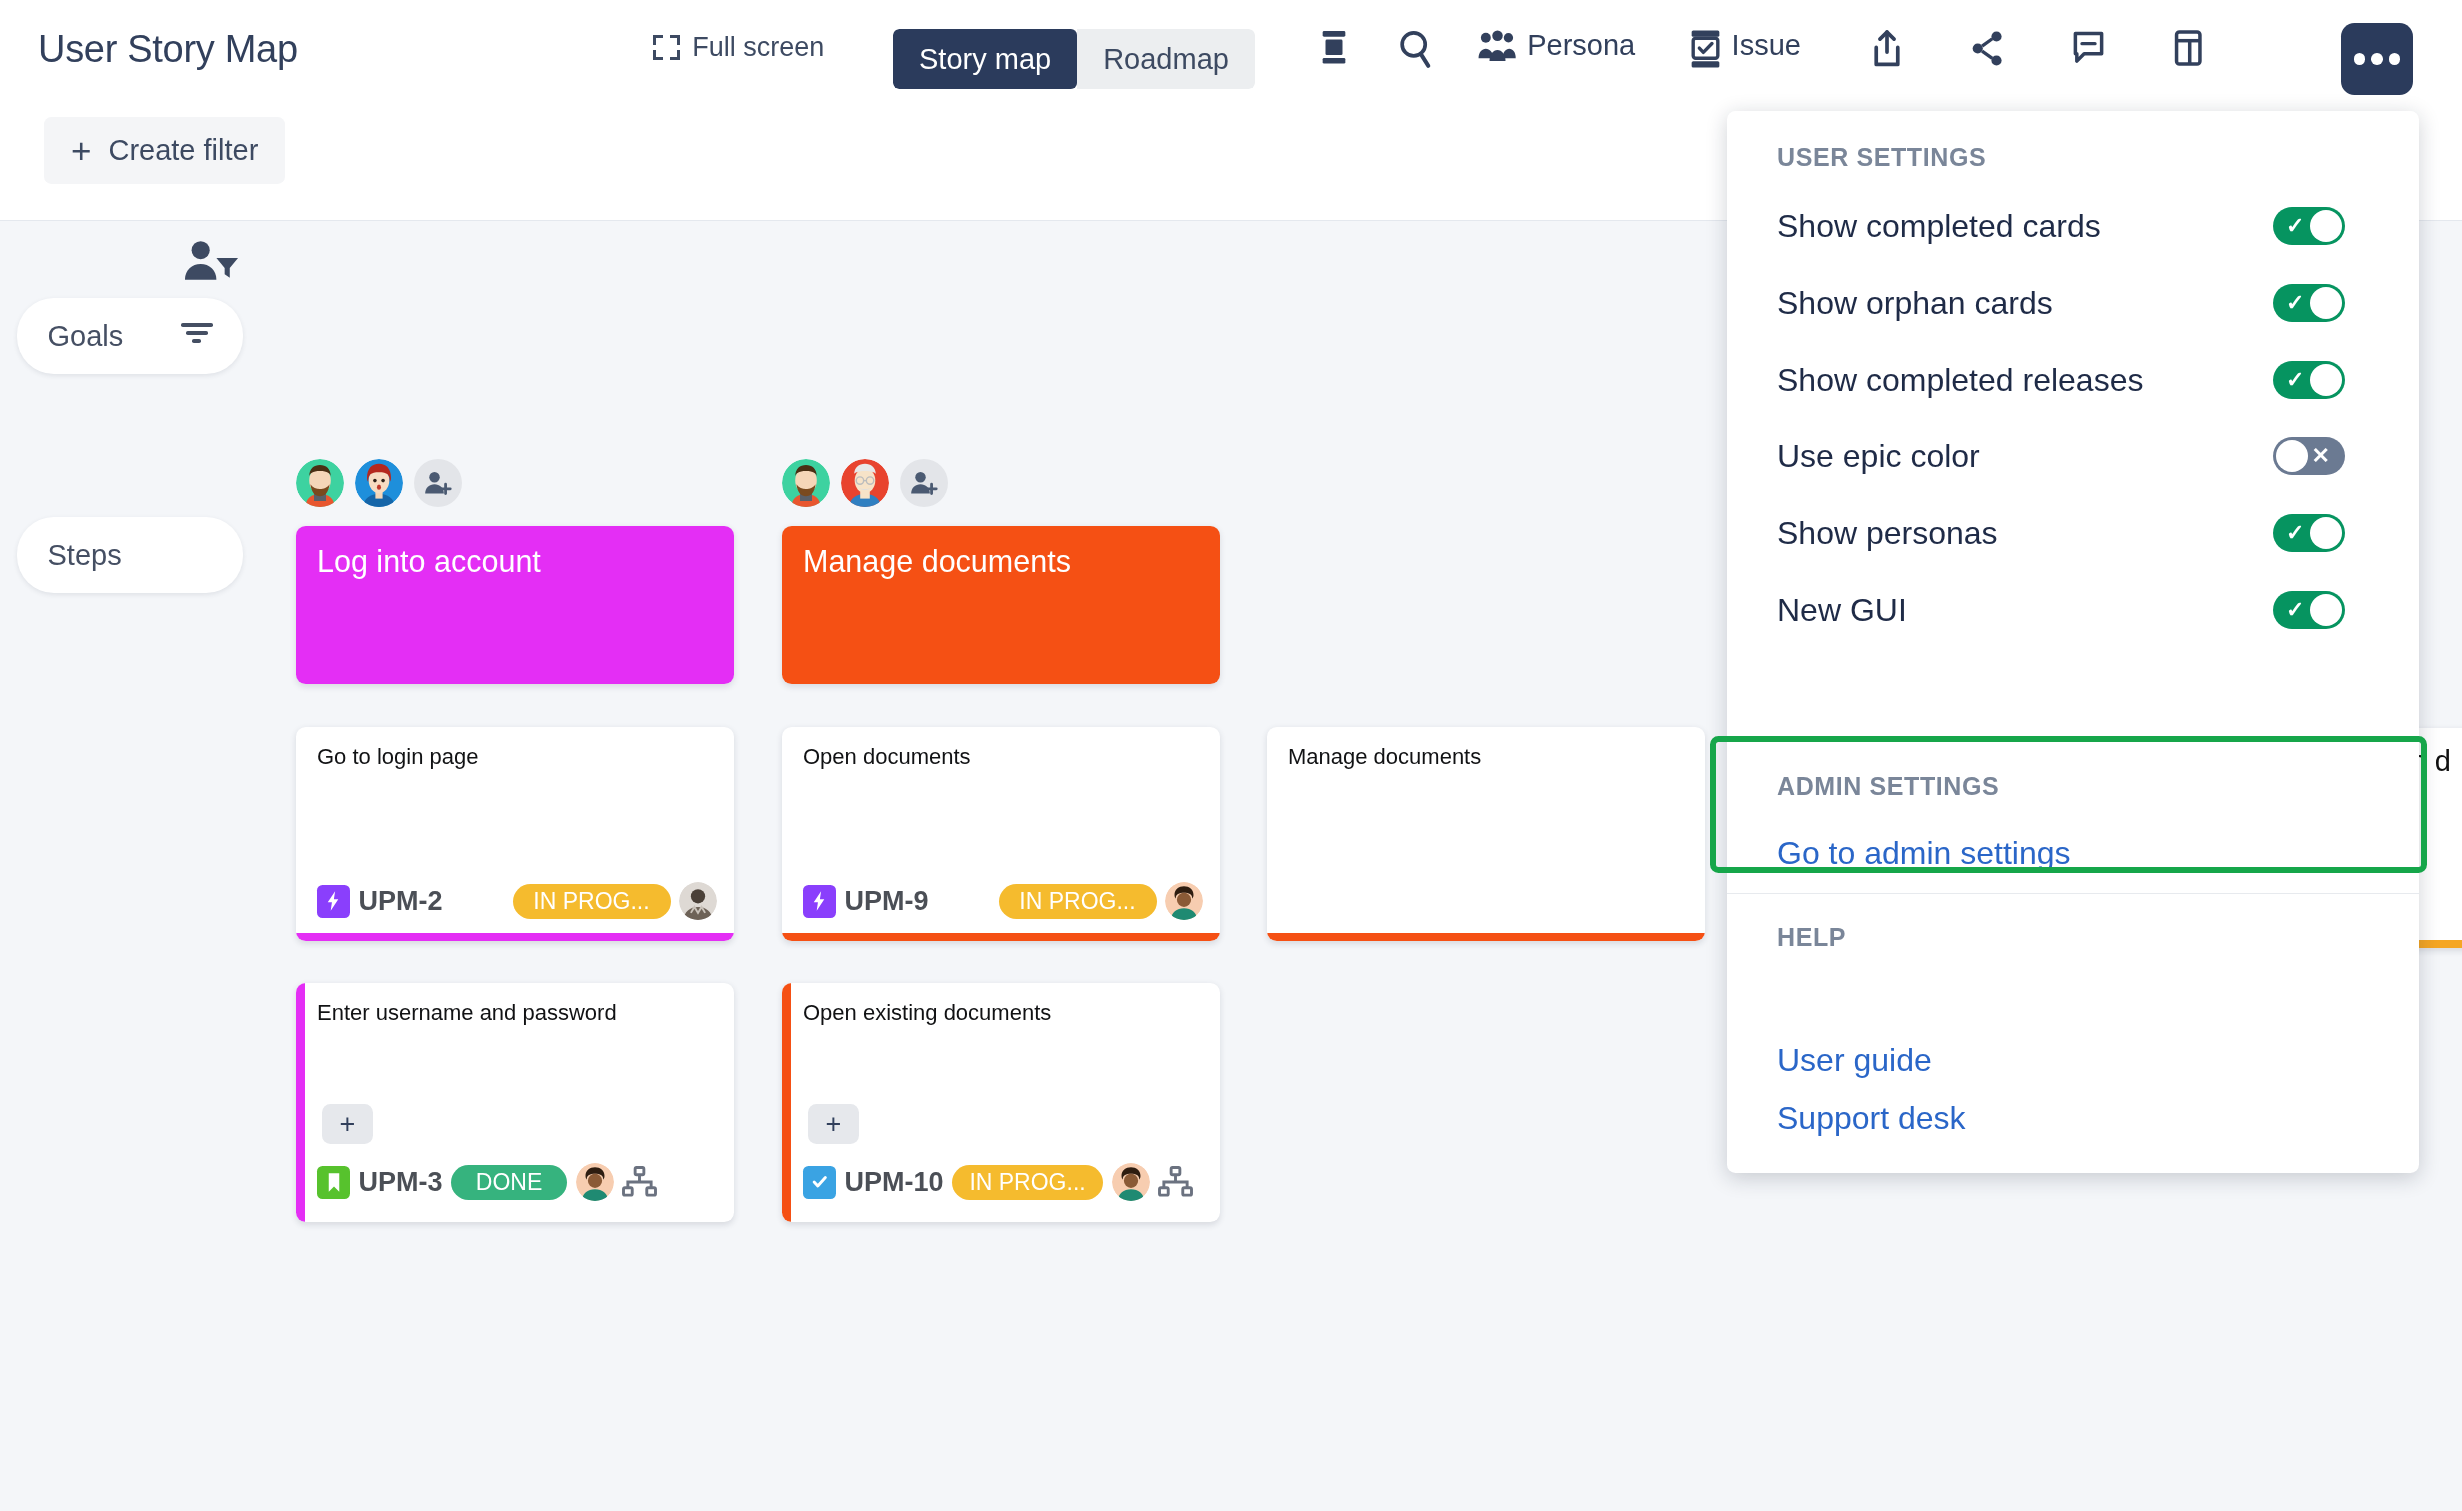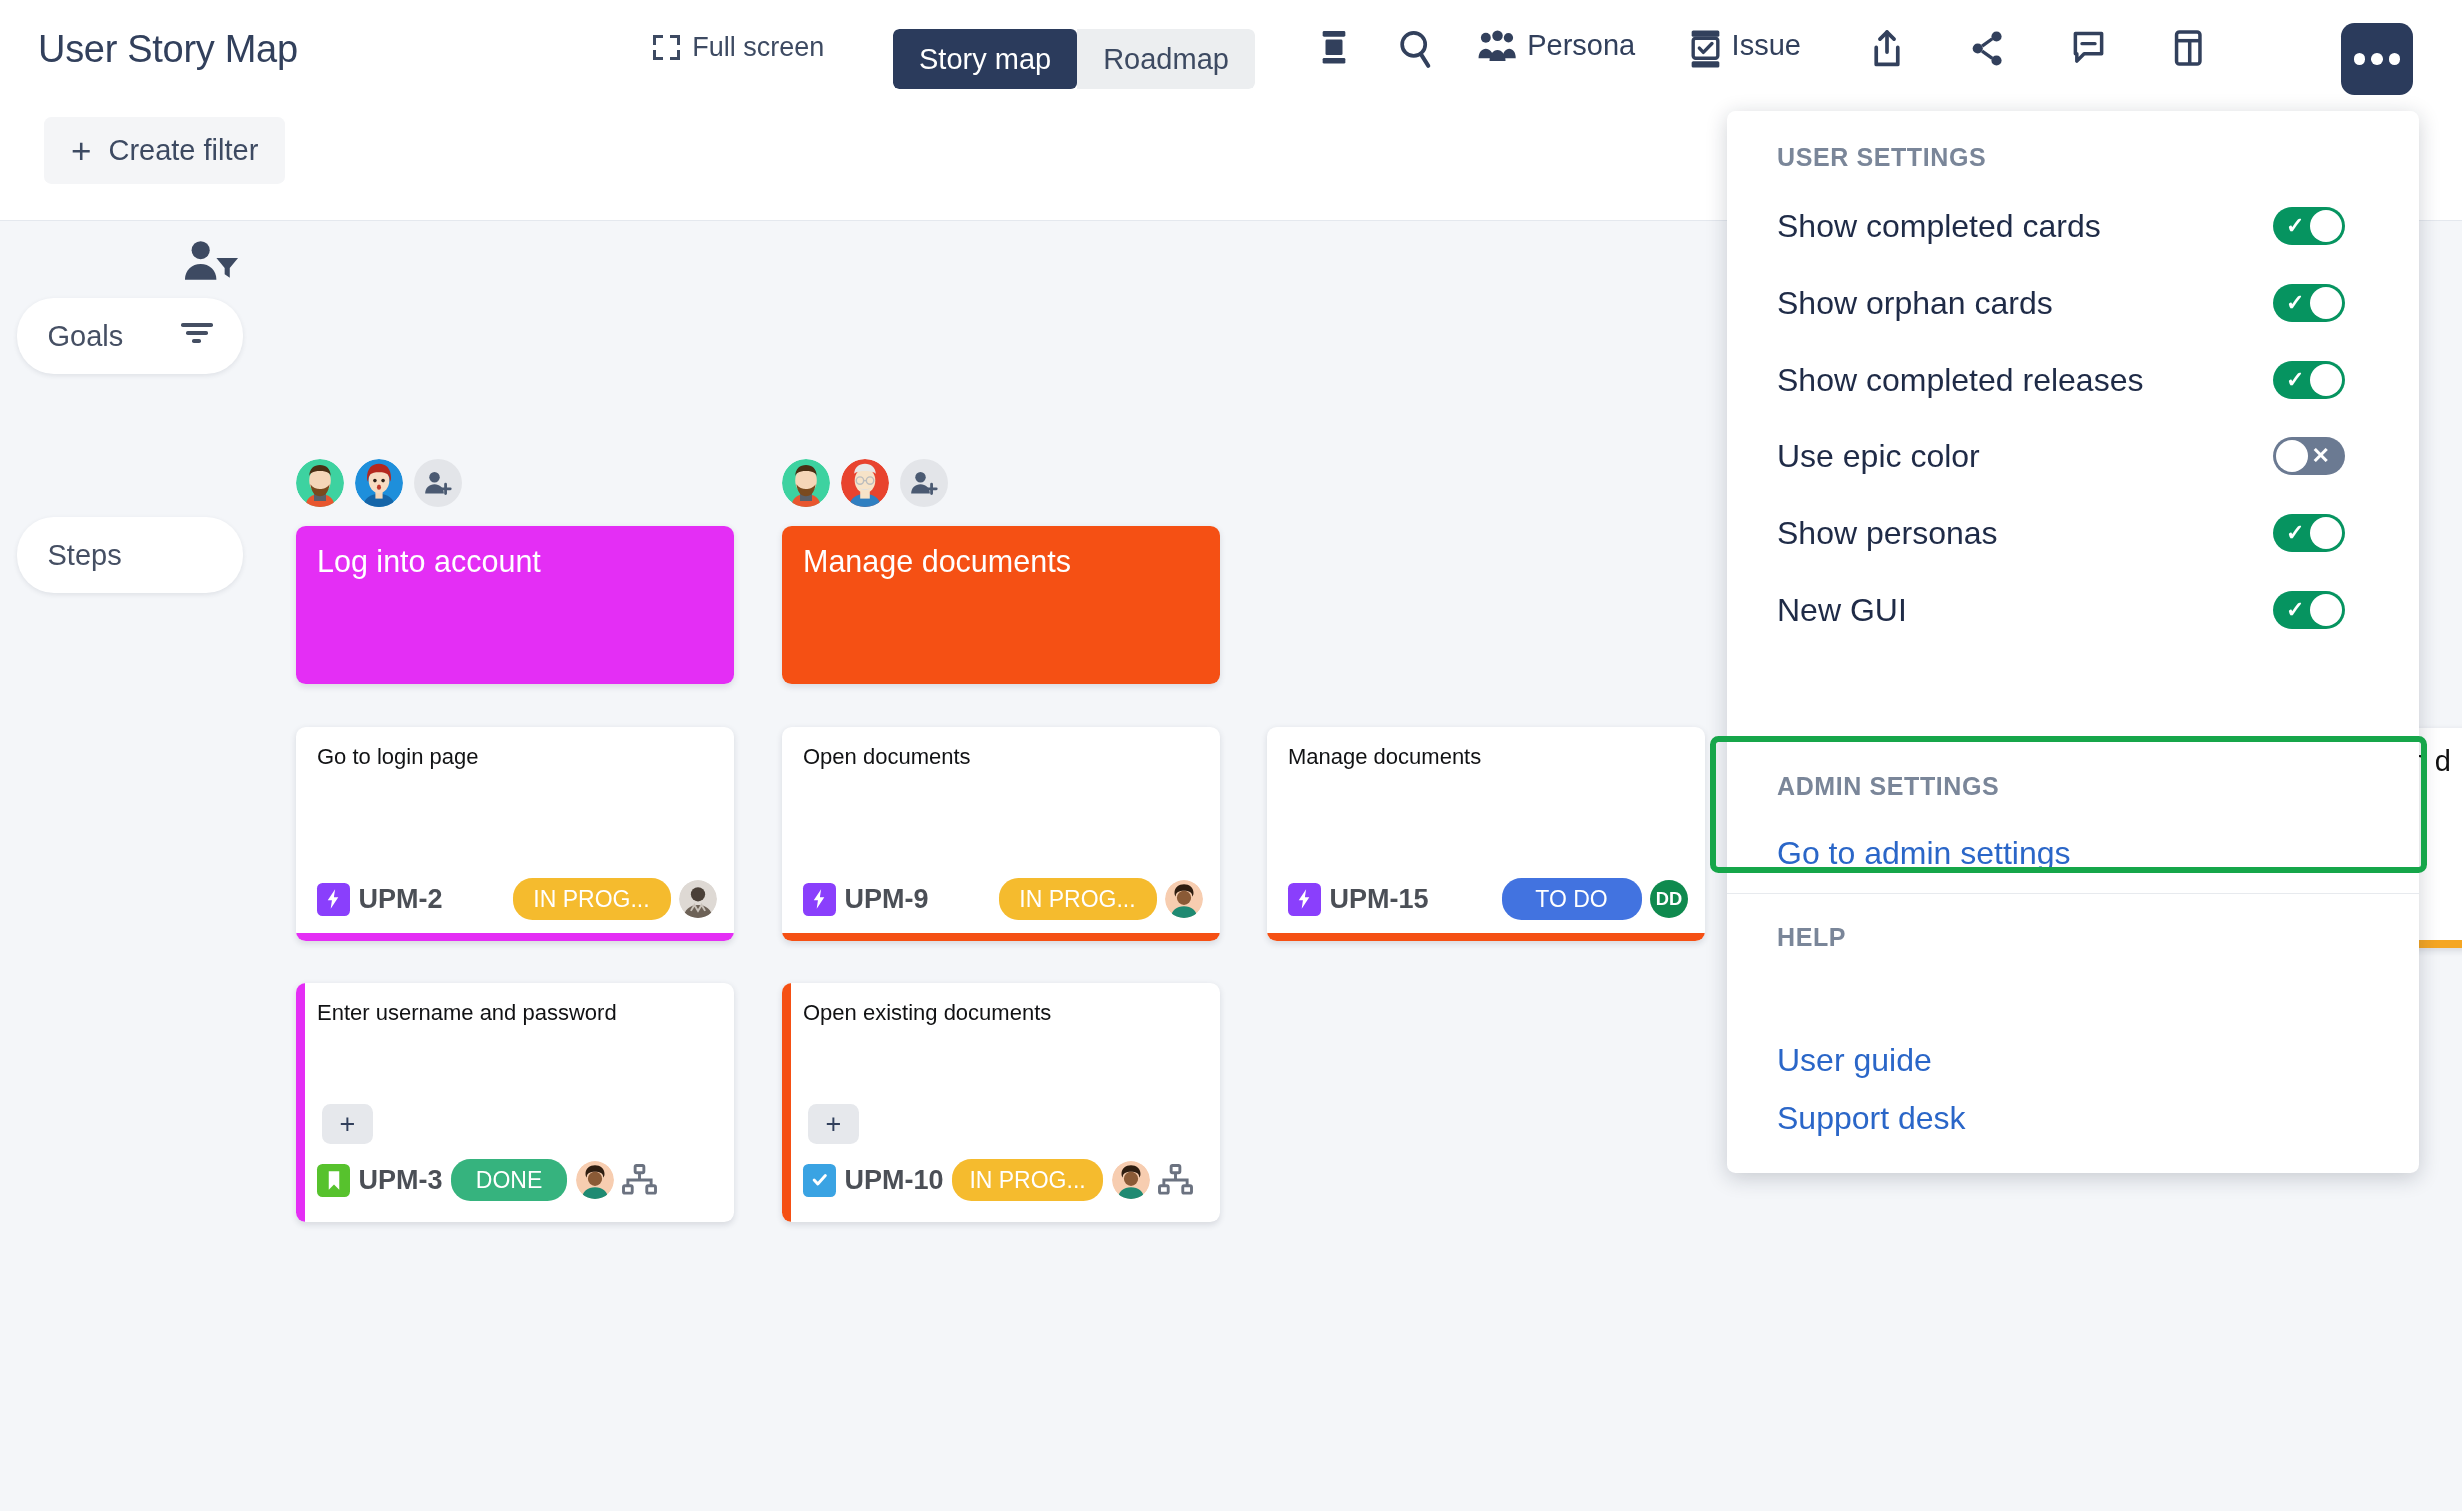--- a/index.html
+++ b/index.html
@@ -118,21 +118,21 @@
                 font-size: 22px; color: #111214; line-height: 1.15; }
   .card-bottombar { position: absolute; left:0; right:0; bottom:0; height: 8.5px; }
   .card-leftbar { position: absolute; left:0; top:0; bottom:0; width: 8.5px; }
   .card-footer {
     position: absolute; left: 21px; right: 17px; bottom: 21px;
     display: flex; align-items: center; gap: 8.5px;
   }
   .type-icon { width: 33px; height: 33px; border-radius: 5.5px; display:flex; align-items:center; justify-content:center; flex: 0 0 auto;}
   .issue-key { font-size: 27px; font-weight: bold; color: #4b4f56; white-space: nowrap; }
   .status {
-    height: 42px; border-radius: 19.5px; padding: 0 17px;
+    height: 35px; border-radius: 19.5px; padding: 0 17px;
     display:flex; align-items:center; justify-content:center;
     font-size: 23px; color:#ffffff; white-space: nowrap; overflow:hidden;
   }
   .spacer { flex: 1 1 auto; }
   .assignee { width: 38px; height: 38px; border-radius: 50%; overflow:hidden; flex:0 0 auto; position:relative;}
   .assignee.initials { background: #0f8a4e; color:#fff; font-size: 18.3px; display:flex; align-items:center; justify-content:center; font-weight:bold;}
   .subtask-icon { width: 35px; height: 32px; flex:0 0 auto; }
   .addbtn {
     position: absolute; width: 51px; height: 40px; border-radius: 8.5px;
     background: #e6e8ec; display:flex; align-items:center; justify-content:center;
@@ -486,31 +486,20 @@
           <rect x="9" y="1" width="6" height="5" rx="1" fill="none" stroke="#6b7280" stroke-width="2"></rect>
           <rect x="1" y="15" width="6" height="5" rx="1" fill="none" stroke="#6b7280" stroke-width="2"></rect>
           <rect x="17" y="15" width="6" height="5" rx="1" fill="none" stroke="#6b7280" stroke-width="2"></rect>
           <path d="M12 6v5M4 15v-4h16v4" stroke="#6b7280" stroke-width="2" fill="none"></path>
         </svg>
       </div>
     </div>
 
     <div class="card" style="left:1267px; top:506px; width:438px; height:214px;">
       <div class="card-title">Manage documents</div>
-      <div class="card-footer">
-        <div class="type-icon" style="background:#8a3ffc;">
-          <svg width="18.3" height="22" viewBox="0 0 14 18">
-              <path d="M8.6 1 2.6 10h3.4L5 17l6.2-9.4H7.6z" fill="#fff"></path>
-            </svg>
-        </div>
-        <div class="issue-key">UPM-15</div>
-        <div class="spacer"></div>
-        <div class="status" style="background:#4273e0; width:140px;">TO DO</div>
-        <div class="assignee initials">DD</div>
-      </div>
       <div class="card-bottombar" style="background:#f55014;"></div>
     </div>
 
     <div class="partial-card">
       <div class="ptext">on d</div>
       <div class="pbar"></div>
     </div>
 
   </div>
 

